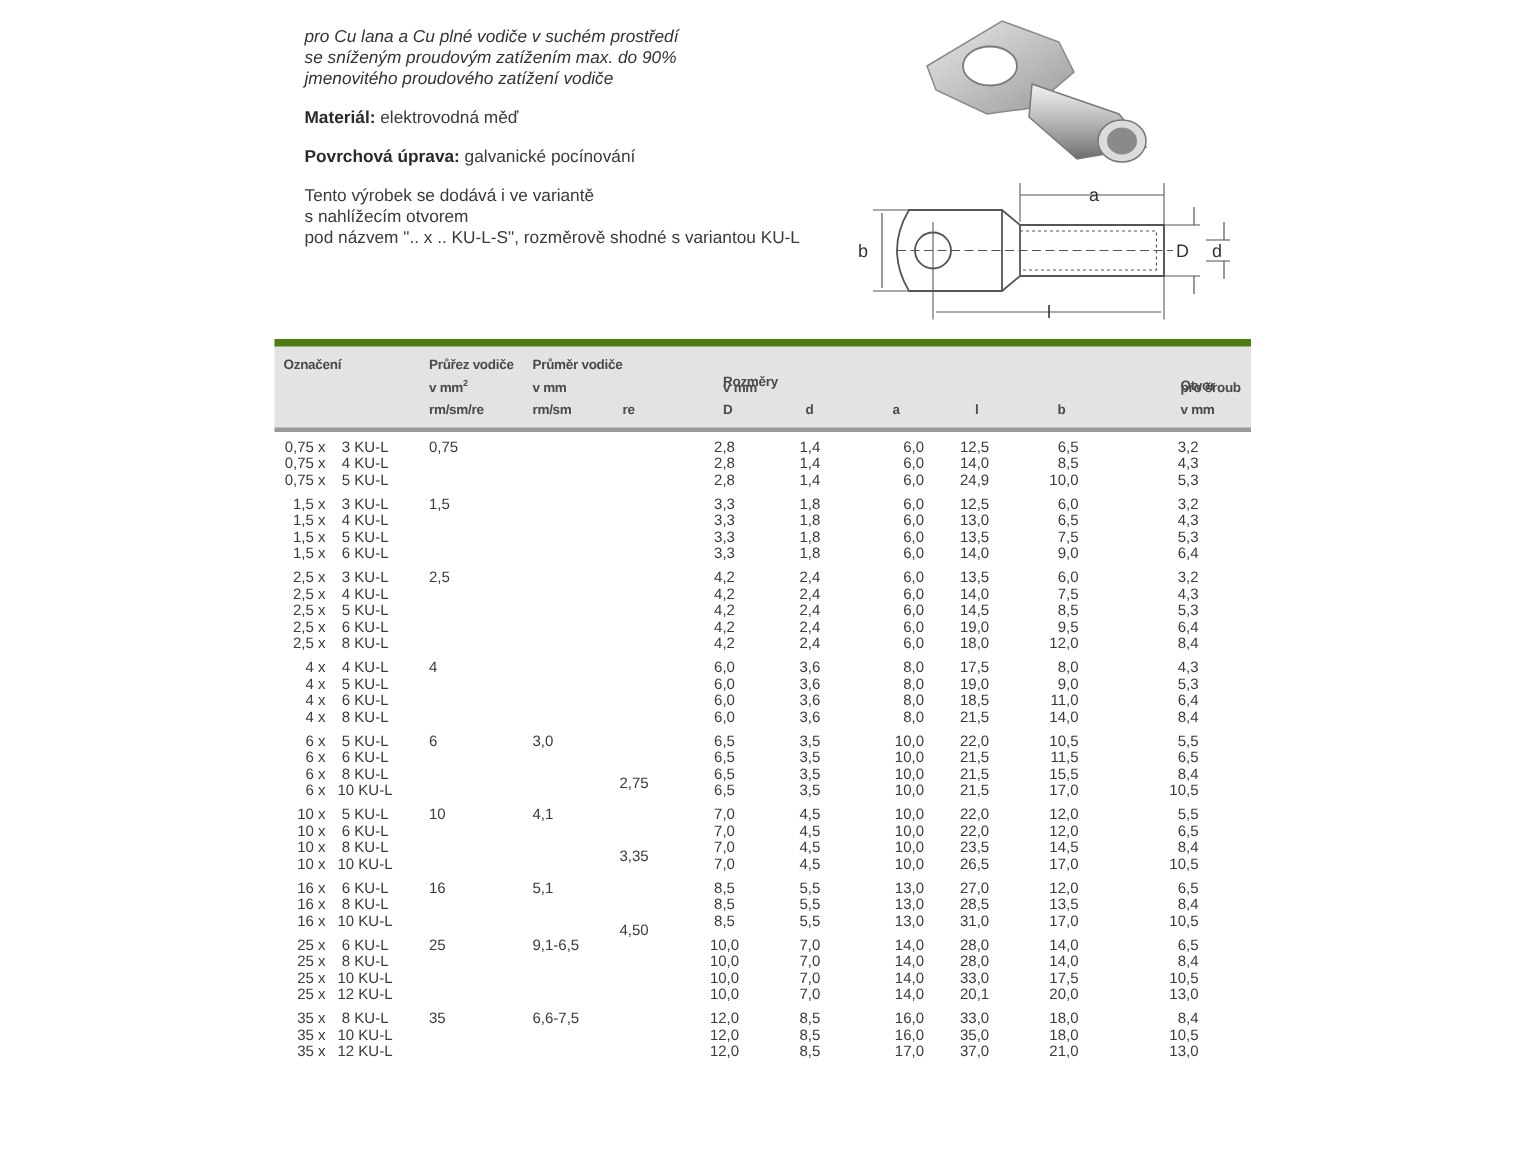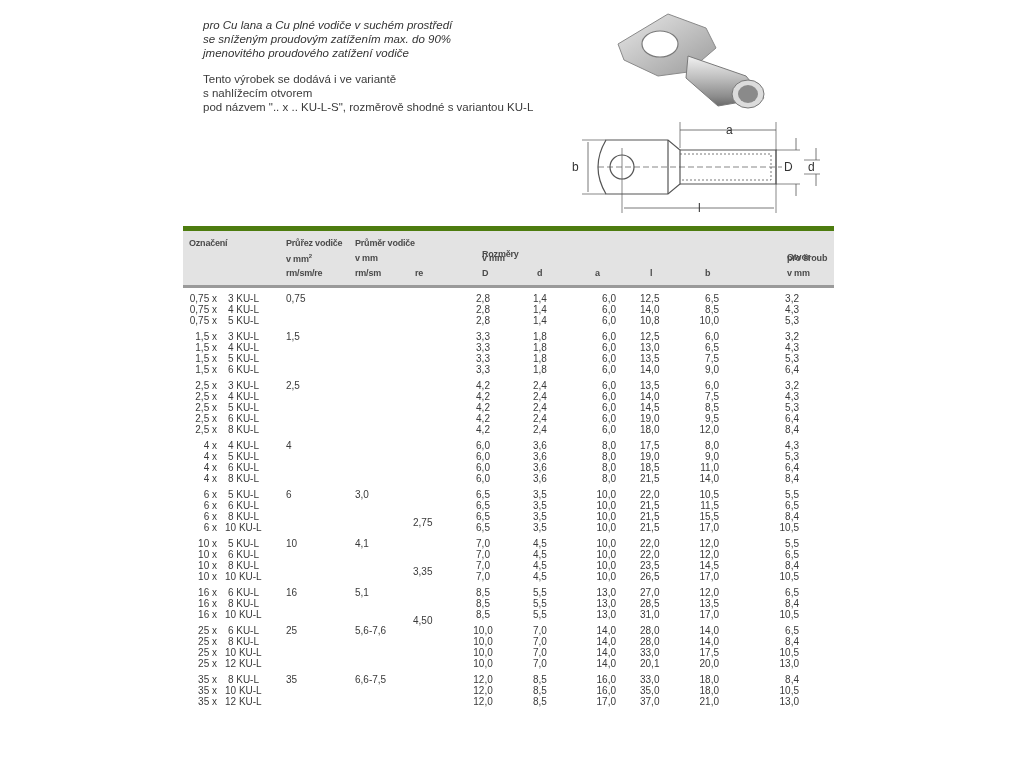--- a/index.html
+++ b/index.html
@@ -38,20 +38,22 @@
   </style>
 </head>
 <body>
 
 <div class="intro">
   <p class="italic">
     <span>pro Cu lana a Cu plné vodiče v suchém prostředí</span><br>
     <span>se sníženým proudovým zatížením max. do 90%</span><br>
     <span>jmenovitého proudového zatížení vodiče</span>
   </p>
+  <p><b>Materiál:</b><span> elektrovodná měď</span></p>
+  <p><b>Povrchová úprava:</b><span> galvanické pocínování</span></p>
   <p>
     <span>Tento výrobek se dodává i ve variantě</span><br>
     <span>s nahlížecím otvorem</span><br>
     <span>pod názvem ".. x .. KU-L-S", rozměrově shodné s variantou KU-L</span>
   </p>
 </div>
 
 <svg class="photo" viewBox="0 0 190 110">
   <defs>
     <linearGradient id="metal" x1="0" y1="0" x2="0" y2="1">
@@ -149,21 +151,21 @@
           <span class="c-l">14,0</span>
           <span class="c-bb">8,5</span>
           <span class="c-o">4,3</span>
         </div>
         <div class="row">
           <span class="c-a">0,75 x</span>
           <span class="c-b">5 KU-L</span>
           <span class="c-D">2,8</span>
           <span class="c-d">1,4</span>
           <span class="c-aa">6,0</span>
-          <span class="c-l">10,8</span>
+          <span class="c-l">24,9</span>
           <span class="c-bb">10,0</span>
           <span class="c-o">5,3</span>
         </div>
       </div>
       <div class="group">
         <div class="row">
           <span class="c-a">1,5 x</span>
           <span class="c-b">3 KU-L</span>
           <span class="c-D">3,3</span>
           <span class="c-d">1,8</span>
@@ -435,21 +437,21 @@
         <div class="row">
           <span class="c-a">25 x</span>
           <span class="c-b">6 KU-L</span>
           <span class="c-D">10,0</span>
           <span class="c-d">7,0</span>
           <span class="c-aa">14,0</span>
           <span class="c-l">28,0</span>
           <span class="c-bb">14,0</span>
           <span class="c-o">6,5</span>
           <span class="c-cs">25</span>
-          <span class="c-dia">5,6-7,6</span>
+          <span class="c-dia">9,1-6,5</span>
           <span class="c-re"></span>
         </div>
         <div class="row">
           <span class="c-a">25 x</span>
           <span class="c-b">8 KU-L</span>
           <span class="c-D">10,0</span>
           <span class="c-d">7,0</span>
           <span class="c-aa">14,0</span>
           <span class="c-l">28,0</span>
           <span class="c-bb">14,0</span>

